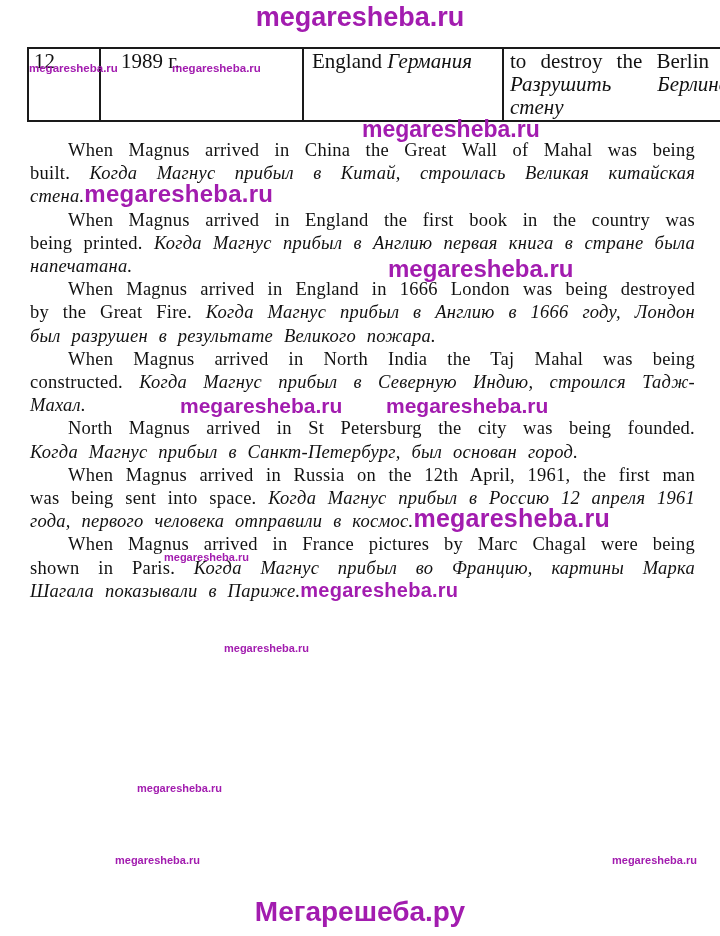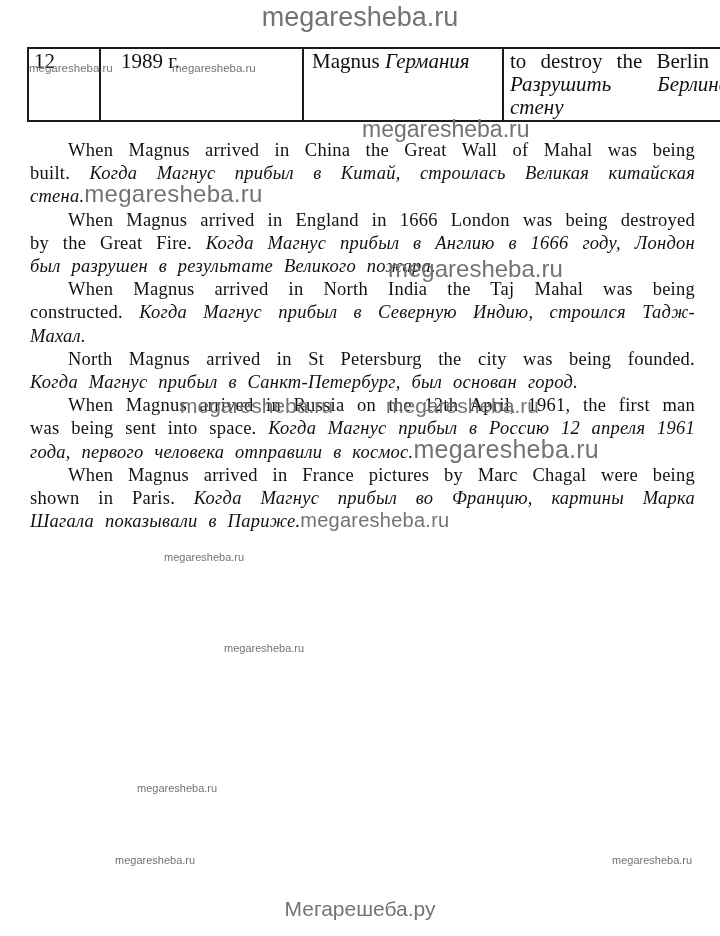--- a/index.html
+++ b/index.html
@@ -7,27 +7,27 @@
     position:relative;
     width:720px;height:936px;
     background:#ffffff;
     overflow:hidden;
     font-family:"Liberation Serif", serif;
     color:#111111;
   }
   
   .wm{
     font-family:"Liberation Sans", sans-serif;
-    font-weight:normal;
-    color:#737373;
+    font-weight:bold;
+    color:#a21caf;
     white-space:nowrap;
   }
   .wm-float{position:absolute;line-height:1;}
   .wm-header{left:0;right:0;top:4px;font-size:27px;text-align:center;}
-  .wm-footer{left:0;right:0;top:898px;font-size:21px;text-align:center;}
+  .wm-footer{left:0;right:0;top:898px;font-size:28px;text-align:center;}
   .wm-table-1{left:29px;top:63px;font-size:11.5px;}
   .wm-table-2{left:172px;top:63px;font-size:11.5px;}
   .wm-post-table{left:362px;top:118px;font-size:23px;}
   .wm-p2{left:388px;top:257px;font-size:24px;}
   .wm-p4-a{left:180px;top:395px;font-size:21px;}
   .wm-p4-b{left:386px;top:395px;font-size:21px;}
   .wm-p7{left:164px;top:552px;font-size:11px;}
   .wm-p8{left:224px;top:643px;font-size:11px;}
   .wm-p10{left:137px;top:783px;font-size:11px;}
   .wm-p11-a{left:115px;top:855px;font-size:11px;}
@@ -72,35 +72,36 @@
 
 <div class="page">
 
   <div class="wm wm-float wm-header">megaresheba.ru</div>
 
   <table class="answers">
     <tbody>
         <tr>
       <td class="c1">12</td>
       <td class="c2">1989 г.</td>
-      <td class="c3"><span>Magnus</span> <span class="ru">Германия</span></td>
+      <td class="c3"><span>England</span> <span class="ru">Германия</span></td>
       <td class="c4"><span>to destroy the Berlin Wall</span> <span class="ru">Разрушить Берлинскую стену</span></td>
     </tr>
   </tbody>
     </table>
 
   <div class="wm wm-float wm-table-1">megaresheba.ru</div>
   <div class="wm wm-float wm-table-2">megaresheba.ru</div>
 
   <div class="wm wm-float wm-post-table">megaresheba.ru</div>
 
   <div class="content">
 
     <p class="para"><span>When Magnus arrived in China the Great Wall of Mahal was being built.</span> <span class="ru">Когда Магнус прибыл в Китай, строилась Великая китайская стена.</span><span class="wm wm-inline wm-inline-lg">megaresheba.ru</span></p>
 
+    <p class="para"><span>When Magnus arrived in England the first book in the country was being printed.</span> <span class="ru">Когда Магнус прибыл в Англию первая книга в стране была напечатана.</span></p>
 
     <p class="para"><span>When Magnus arrived in England in 1666 London was being destroyed by the Great Fire.</span> <span class="ru">Когда Магнус прибыл в Англию в 1666 году, Лондон был разрушен в результате Великого пожара.</span></p>
 
     <p class="para"><span>When Magnus arrived in North India the Taj Mahal was being constructed.</span> <span class="ru">Когда Магнус прибыл в Северную Индию, строился Тадж-Махал.</span></p>
 
     <p class="para"><span>North Magnus arrived in St Petersburg the city was being founded.</span> <span class="ru">Когда Магнус прибыл в Санкт-Петербург, был основан город.</span></p>
 
 
 
 

